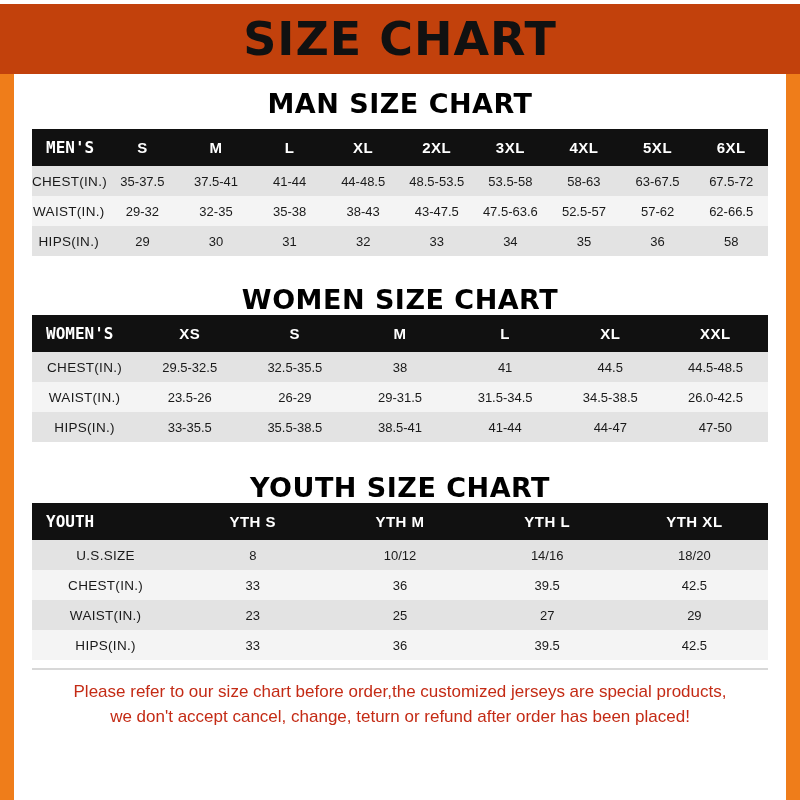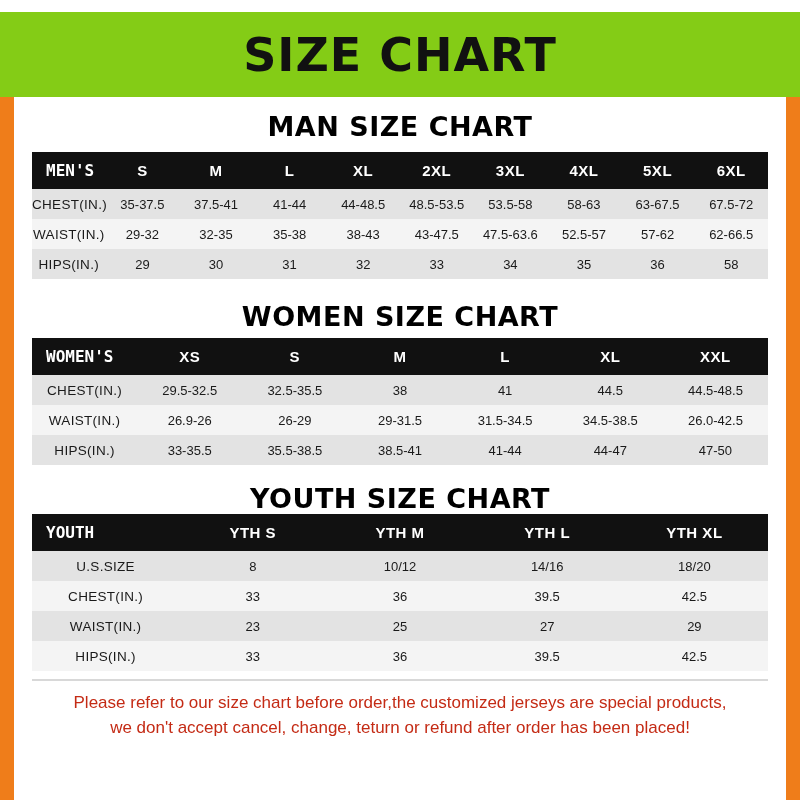--- a/index.html
+++ b/index.html
@@ -11,26 +11,26 @@
     overflow: hidden;
   }
   #page {
     position: relative;
     width: 800px; height: 800px;
     background: #ffffff;
     border-left: 14px solid #ef7d1a;
     border-right: 14px solid #ef7d1a;
   }
   .banner {
-    height: 85px;
-    background: #84cc16;
+    height: 70px;
+    background: #c2410c;
     display: flex;
     align-items: center;
     justify-content: center;
-    margin: 12px -14px;
+    margin: 4px -14px;
   }
   .banner-title {
     font-family: "DejaVu Sans", sans-serif;
     font-weight: bold;
     font-size: 46px;
     letter-spacing: 1px;
     color: #111111;
     line-height: 1;
   }
   .section-title {
@@ -83,24 +83,24 @@
     margin: 0 18px;
     padding-top: 10px;
     border-top: 2px solid #d8d8d8;
     text-align: center;
     color: #c42b15;
     font-size: 17px;
     line-height: 1.45;
     font-family: "Liberation Sans", sans-serif;
   }
   .s-men   { margin-top: 14px; }
-  .s-women { margin-top: 22px; }
-  .s-youth { margin-top: 18px; }
+  .s-women { margin-top: 28px; }
+  .s-youth { margin-top: 30px; }
   .t-men   { margin-top: 10px; }
-  .t-women { margin-top: 6px; }
+  .t-women { margin-top: 0; }
   .t-youth { margin-top: 0; }
   .note-wrap { margin-top: 8px; }
 </style>
 </head>
 <body>
 
 <div id="page">
 
   <div class="banner">
     <div class="banner-title">SIZE CHART</div>
@@ -183,21 +183,21 @@
           <td class="rowhead">CHEST(IN.)</td>
           <td>29.5-32.5</td>
           <td>32.5-35.5</td>
           <td>38</td>
           <td>41</td>
           <td>44.5</td>
           <td>44.5-48.5</td>
         </tr>
         <tr>
           <td class="rowhead">WAIST(IN.)</td>
-          <td>26.9-26</td>
+          <td>23.5-26</td>
           <td>26-29</td>
           <td>29-31.5</td>
           <td>31.5-34.5</td>
           <td>34.5-38.5</td>
           <td>26.0-42.5</td>
         </tr>
         <tr>
           <td class="rowhead">HIPS(IN.)</td>
           <td>33-35.5</td>
           <td>35.5-38.5</td>

